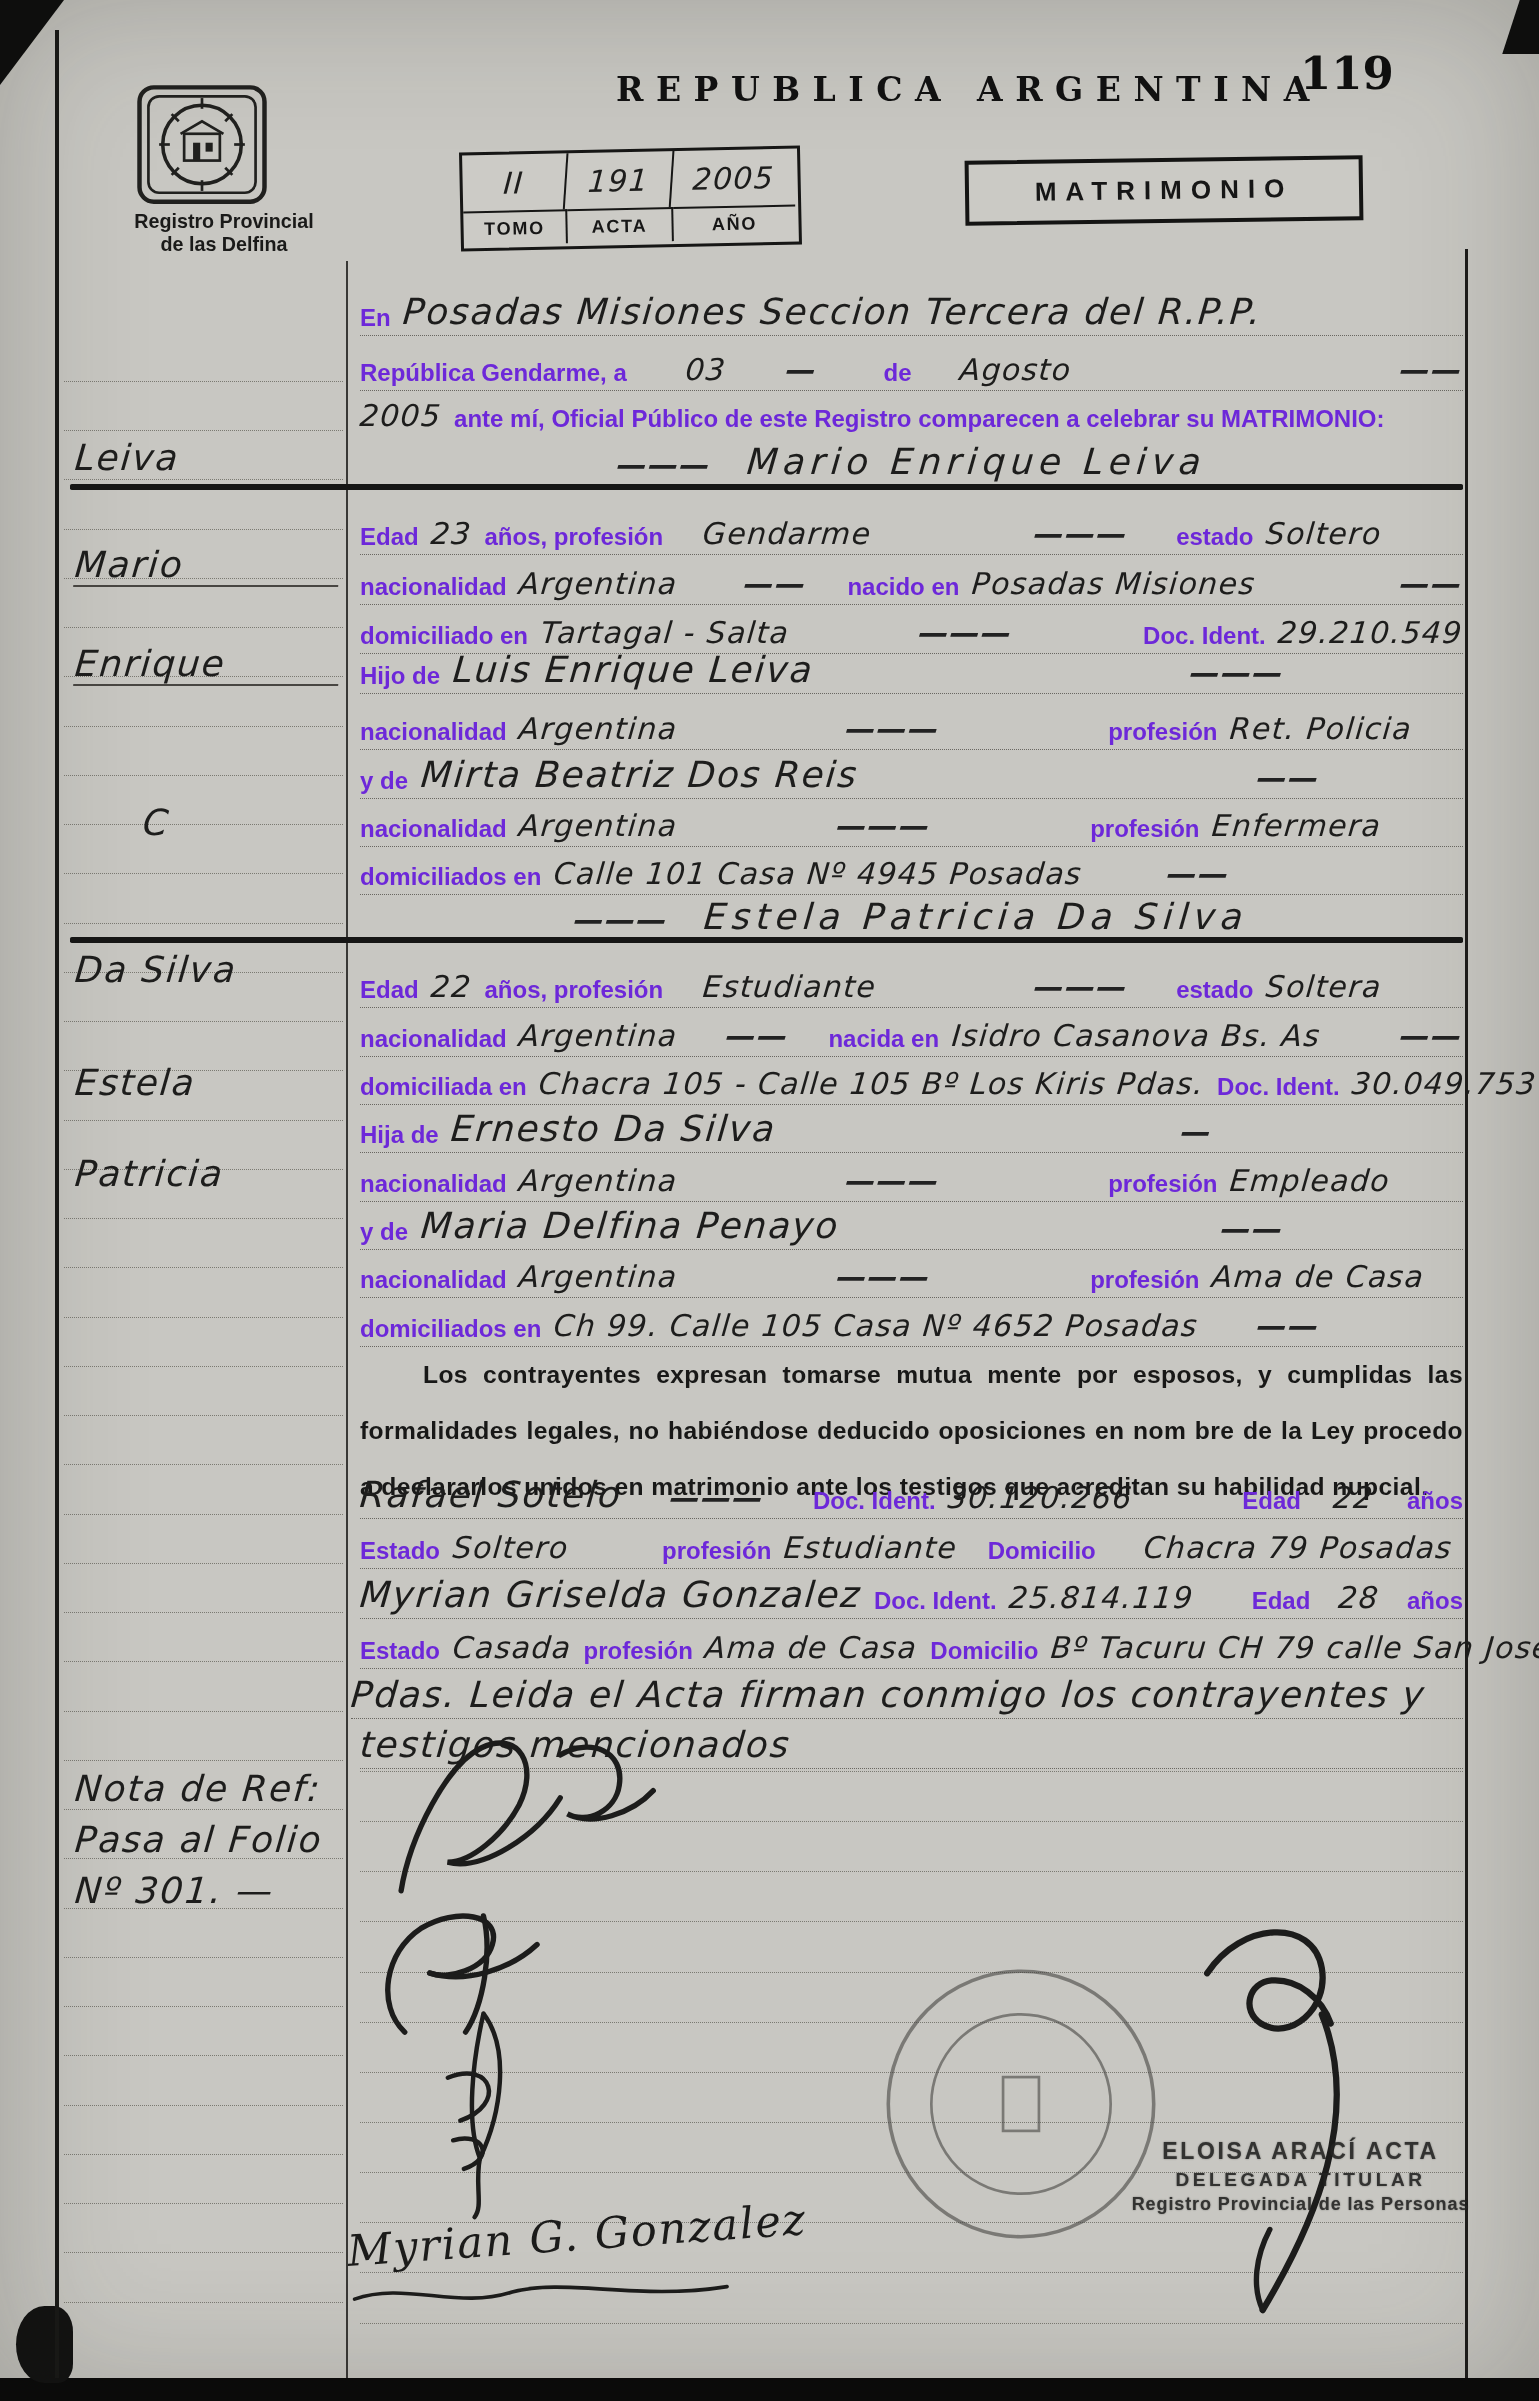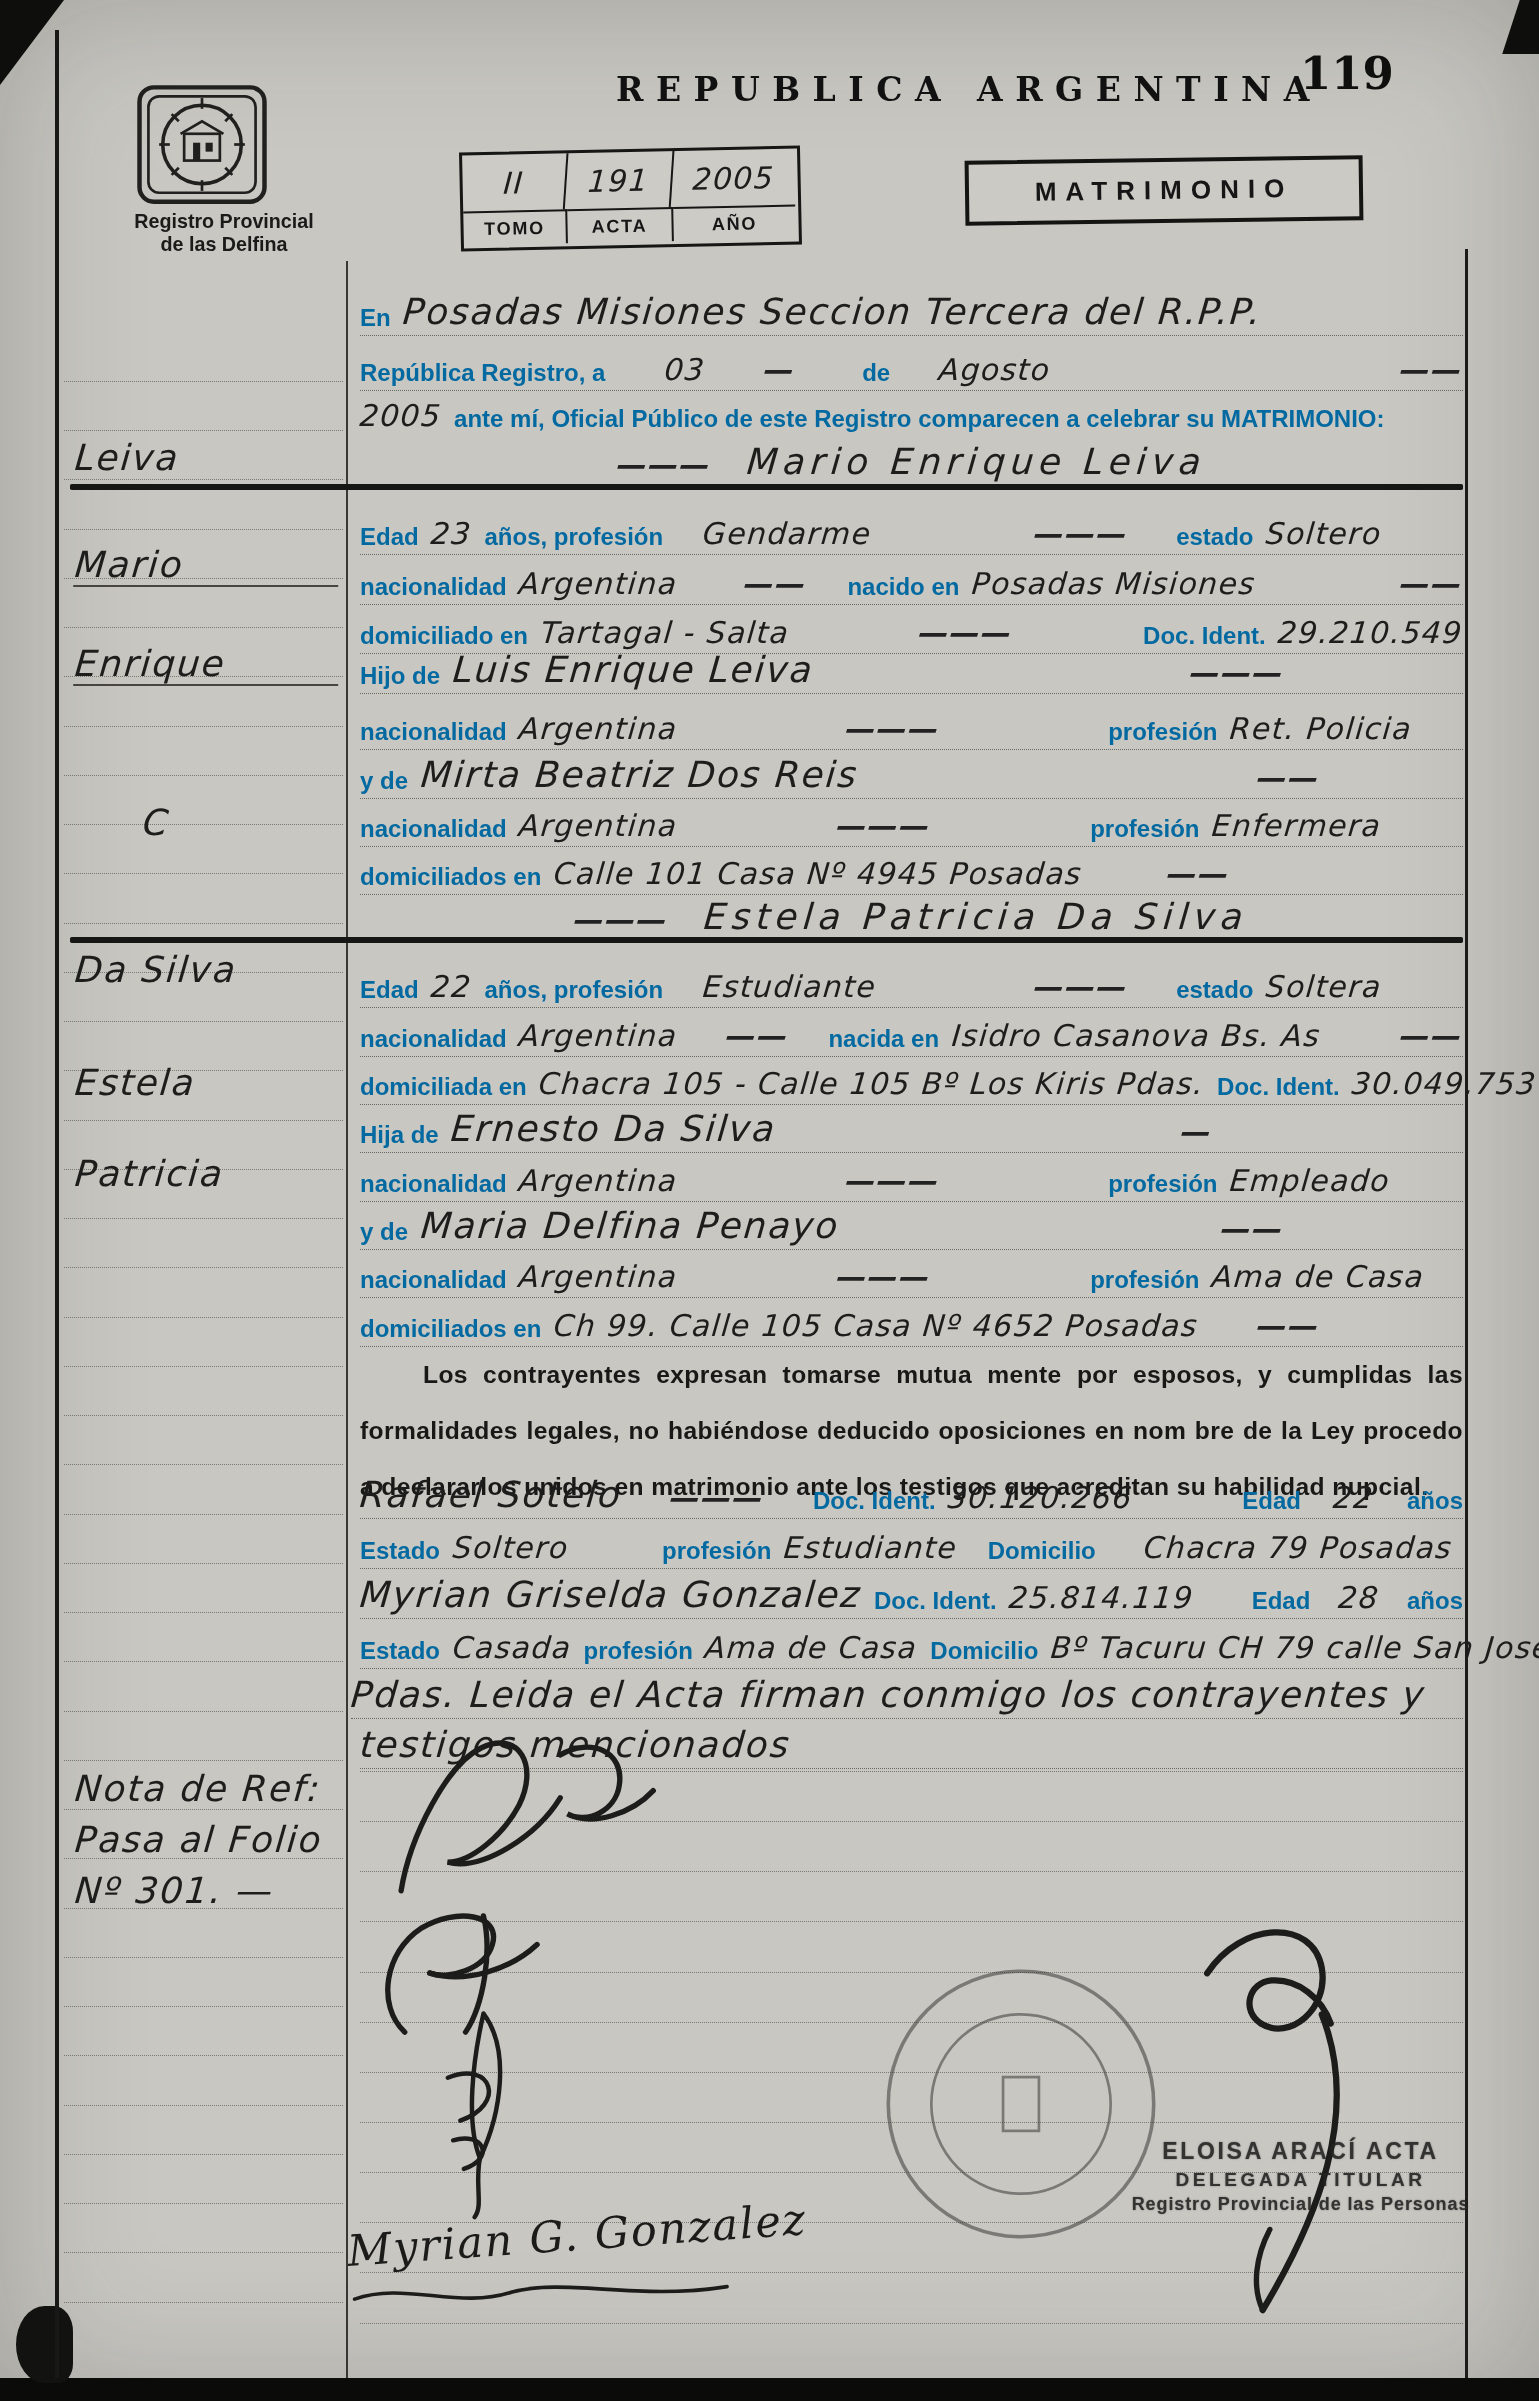--- a/index.html
+++ b/index.html
@@ -9,21 +9,21 @@
   
   .corner-tl{position:absolute;left:0;top:0;width:0;height:0;border-left:64px solid #0e0e0d;border-bottom:85px solid transparent;}
   .corner-tr{position:absolute;right:-12.5px;top:0;width:41px;height:54px;background:#0e0e0d;transform:skewX(-18deg);}
   .bottom-bar{position:absolute;left:0;bottom:0;width:100%;height:23px;background:#0b0b0a;}
   .blotch{position:absolute;left:16px;bottom:18px;width:57px;height:77px;background:#121211;border-radius:60% 40% 30% 60%;}
   .vline-edge{position:absolute;left:55px;top:30px;width:3.6px;height:2348px;background:#181816;}
   .vline-margin{position:absolute;left:346px;top:261px;width:1.8px;height:2117px;background:rgba(32,31,28,.85);}
   .vline-right{position:absolute;left:1465px;top:249px;width:2.7px;height:2129px;background:#1d1c1a;}
   
   .serif{font-family:"DejaVu Serif",serif;}
-  .lbl{font-weight:700;font-size:24px;color:#0369a1;white-space:nowrap;}
+  .lbl{font-weight:700;font-size:24px;color:#6d28d9;white-space:nowrap;}
   .hw{font-family:"DejaVu Sans",sans-serif;font-style:italic;font-weight:500;font-size:30px;
       color:#1d1d1c;letter-spacing:1.3px;transform:skewX(-5deg);display:inline-block;white-space:nowrap;}
   .hw-big{font-size:36px;letter-spacing:1.8px;}
   .dash{font-weight:700;color:#222;}
   
   .title{position:absolute;left:616px;top:70px;font-size:33px;font-weight:700;letter-spacing:12.5px;color:#111;}
   .pagenum{position:absolute;left:1300px;top:47px;font-size:45px;font-weight:700;color:#0f0f0e;}
   .emblem{position:absolute;left:134px;top:82px;}
   .emblem-caption{position:absolute;left:112px;top:210px;width:224px;text-align:center;
       font-size:19.7px;font-weight:700;line-height:23px;color:#1a1a19;}
@@ -167,21 +167,21 @@
     <div class="lab">AÑO</div>
   </div>
 
   <div class="matbox">MATRIMONIO</div>
 
   <div class="fl" style="top:278px;height:54px;">
     <span class="lbl">En</span>
     <span class="hw hw-big grow">Posadas Misiones Seccion Tercera del R.P.P.</span>
   </div>
   <div class="fl" style="top:340px;height:47px;">
-    <span class="lbl">República Registro, a</span>
+    <span class="lbl">República Gendarme, a</span>
     <span class="hw" style="width:134px;text-align:center;">03</span>
     <span class="hw dash">—</span>
     <span class="lbl" style="margin-left:54px;">de</span>
     <span class="hw grow" style="margin-left:36px;">Agosto</span>
     <span class="hw dash">——</span>
   </div>
   <div class="fl noline" style="top:390px;height:43px;">
     <span class="hw">2005</span>
     <span class="lbl">ante mí, Oficial Público de este Registro comparecen a celebrar su MATRIMONIO:</span>
   </div>

